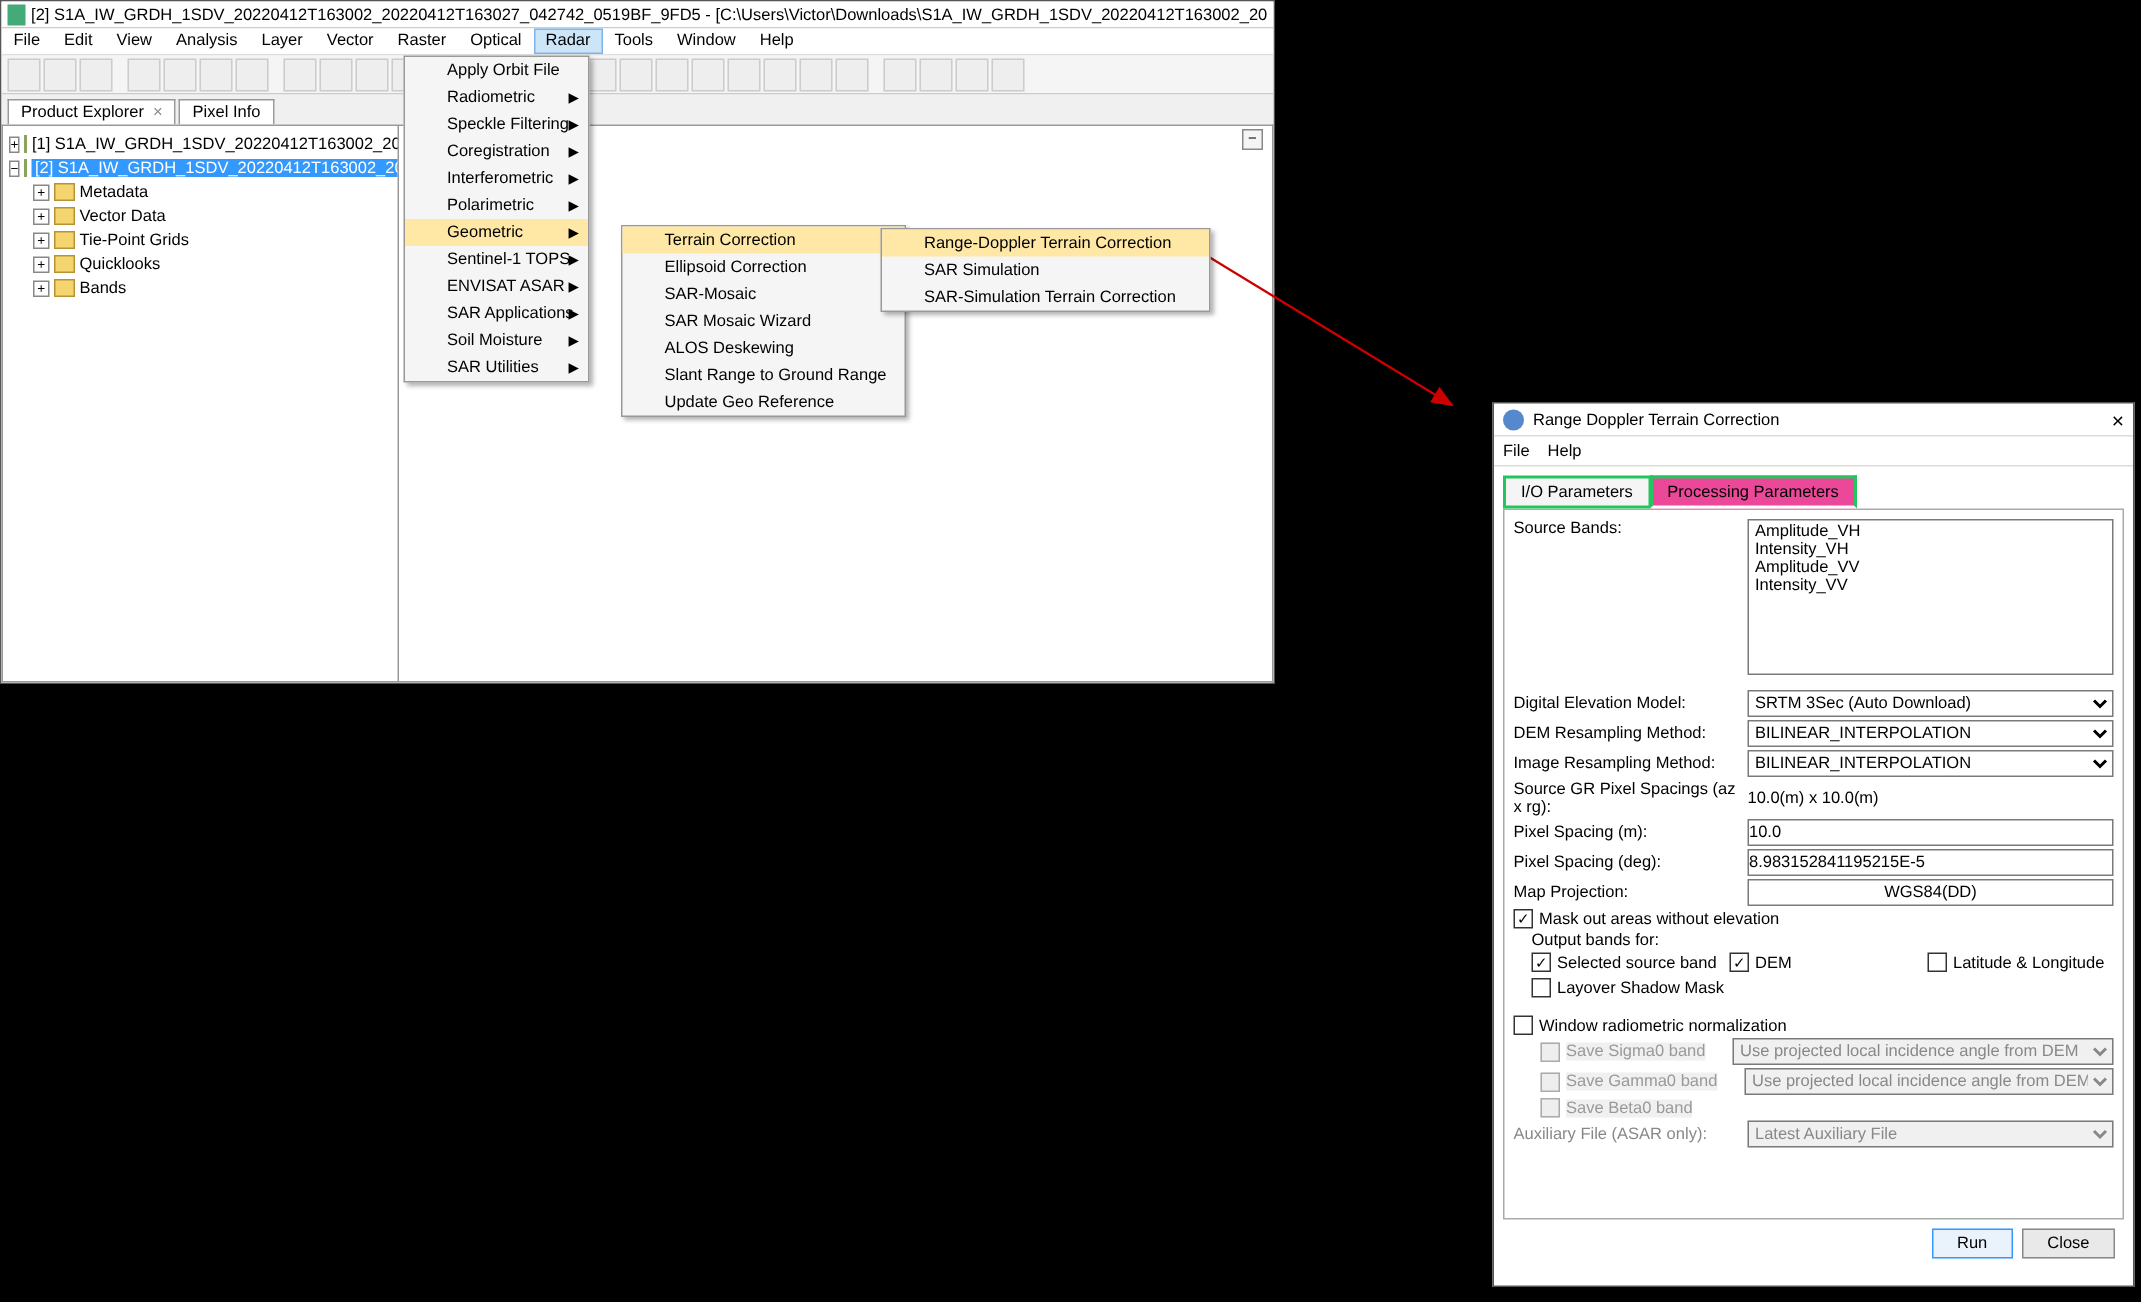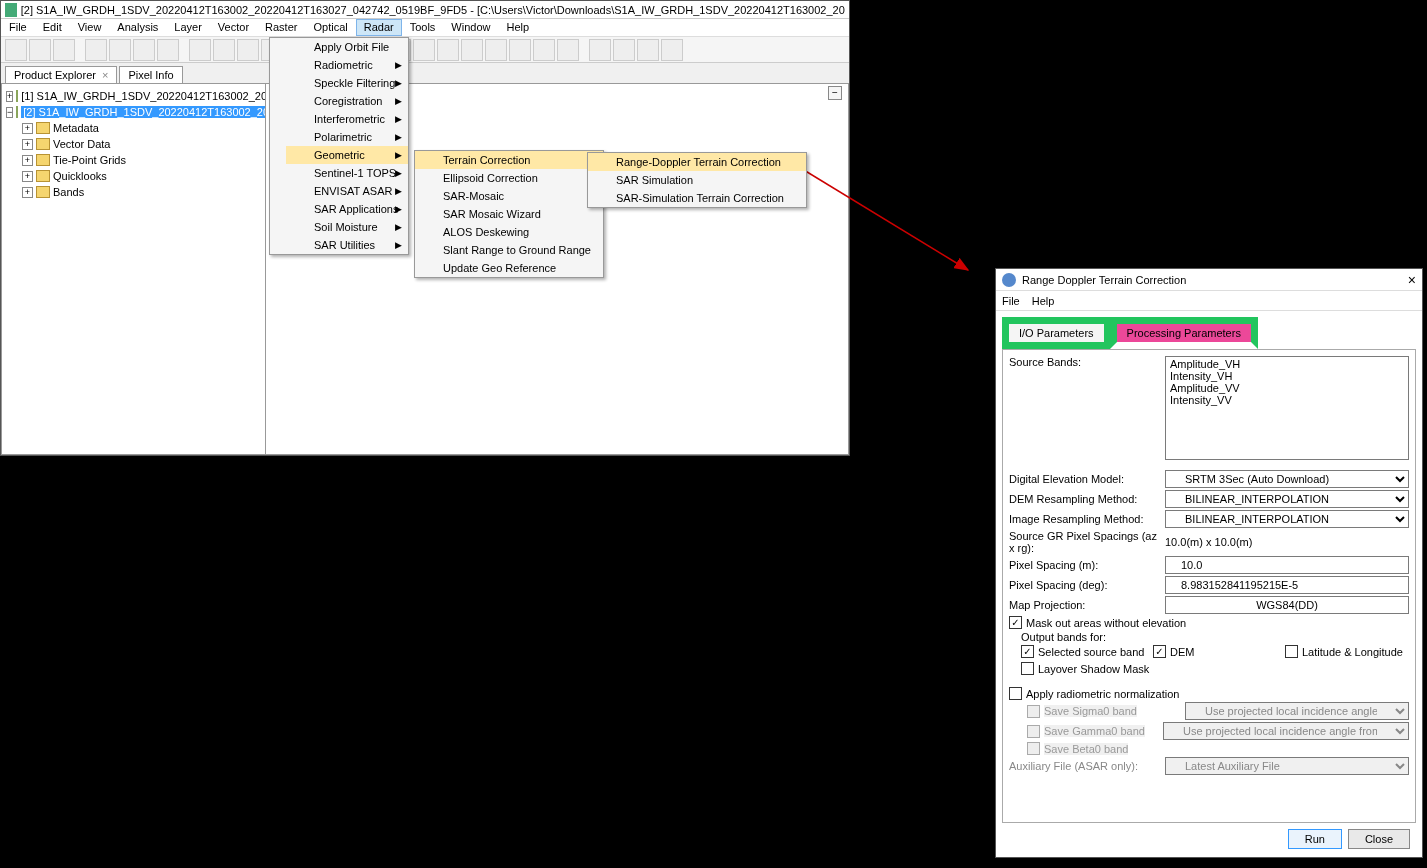--- a/index.html
+++ b/index.html
@@ -35,43 +35,43 @@
   .ds-item { padding: 1px 4px; font-size: 11px; }
   .ds-item.sel { background: #3399ff; color: #fff; }
   .minbtn { position:absolute; top:2px; right:6px; width:14px; height:14px; border:1px solid #888; text-align:center; line-height:12px; font-size:10px; background:#f5f5f5; }
   
   
   .dropdown { position: absolute; background: #f5f5f5; border: 1px solid #999; box-shadow: 2px 2px 3px rgba(0,0,0,.3); z-index: 10; }
   .dd-item { padding: 3px 24px 3px 28px; cursor: default; position: relative; white-space: nowrap; }
   .dd-item.hl { background: #ffe8a6; }
   .dd-arrow { position: absolute; right: 6px; top: 4px; font-size: 9px; }
   
-  .dd1 { left: 269px; top: 37px; width: 140px; padding-left: 16px; }
+  .dd1 { left: 269px; top: 37px; width: 124px; }
   .dd2 { left: 397px; top: 150px; width: 190px; margin-left: 17px; }
   .dd3 { left: 587px; top: 152px; width: 220px; }
   
   
   .arrow-svg { position: absolute; left: 790px; top: 160px; pointer-events: none; }
   
   
   .dialog { position: absolute; left: 995px; top: 268px; width: 428px; height: 590px; background: #fff; border: 1px solid #555; }
   .dlg-title { height: 22px; display: flex; align-items: center; padding: 0 6px; border-bottom: 1px solid #ddd; }
   .dlg-title-icon { width: 14px; height: 14px; background: #5588cc; border-radius: 50%; margin-right: 6px; }
   .dlg-close { margin-left: auto; font-size: 14px; }
   .dlg-menu { height: 20px; display: flex; align-items: center; padding: 0 6px; gap: 12px; border-bottom: 1px solid #ddd; }
   .dlg-tabs { display: flex; padding: 6px 6px 0 6px; }
-  .dlg-tab { border: 7px solid #22c55e; padding: 3px 10px; background: #f5f5f5; margin-right: -1px; }
+  .dlg-tab { border: 2px solid #22c55e; padding: 3px 10px; background: #f5f5f5; margin-right: -1px; }
   .dlg-tab.active { background: #ec4899; border-bottom-color: #fff; position: relative; z-index: 1; }
   .dlg-body { border: 1px solid #aaa; margin: 0 6px 6px 6px; padding: 6px; height: 474px; overflow: hidden; }
   .form-row { display: flex; align-items: center; margin-bottom: 2px; min-height: 18px; }
   .form-label { width: 156px; }
   .form-ctrl { flex: 1; }
   .listbox { border: 1px solid #7a7a7a; height: 104px; padding: 1px; overflow: auto; background:#fff; }
   .listbox div { padding: 0 3px; }
-  select, input[type=text], .btnlike { width: 100%; height: 18px; border: 1px solid #7a7a7a; background: #fff; padding: 0 15px; font-size: 11px; }
+  select, input[type=text], .btnlike { width: 100%; height: 18px; border: 1px solid #7a7a7a; background: #fff; padding: 0 0; font-size: 11px; }
   select.disabled, .btnlike.disabled, label.disabled { background: #f0f0f0; color: #888; }
   .btnlike { text-align: center; display: flex; align-items: center; justify-content: center; }
   .chk-row { display:flex; align-items:center; gap:4px; margin: 2px 0; }
   .chk { width: 13px; height: 13px; border: 1px solid #333; display: inline-flex; align-items:center; justify-content:center; font-size:10px; background:#fff; }
   .chk.checked::after { content: "✓"; }
   .chk.disabled { background:#eee; border-color:#aaa; color:#aaa; }
   .obands { margin-left: 12px; }
   .obands-row { display: flex; gap: 8px; }
   .obands-row > div { flex: 1; }
   .dlg-footer { display: flex; justify-content: flex-end; gap: 6px; padding: 0 12px 10px 0; }
@@ -309,25 +309,25 @@
           </div>
       </div>
       <div class="chk-row">
           <span class="chk"></span>
           <span>Layover Shadow Mask</span>
         </div>
     </div>
     <div style="height:8px"></div>
     <div class="chk-row">
       <span class="chk"></span>
-      <span>Apply radiometric normalization</span>
+      <span>Window radiometric normalization</span>
     </div>
     <div style="margin-left:18px">
       <div class="form-row">
-        <div class="chk-row" style="width:158px">
+        <div class="chk-row" style="width:128px">
             <span class="chk disabled"></span>
             <label class="disabled">Save Sigma0 band</label>
           </div>
         <div class="form-ctrl"><select class="disabled"><option>Use projected local incidence angle from DEM</option></select></div>
       </div>
       <div class="form-row">
         <div class="chk-row" style="width:136px">
             <span class="chk disabled"></span>
             <label class="disabled">Save Gamma0 band</label>
           </div>

